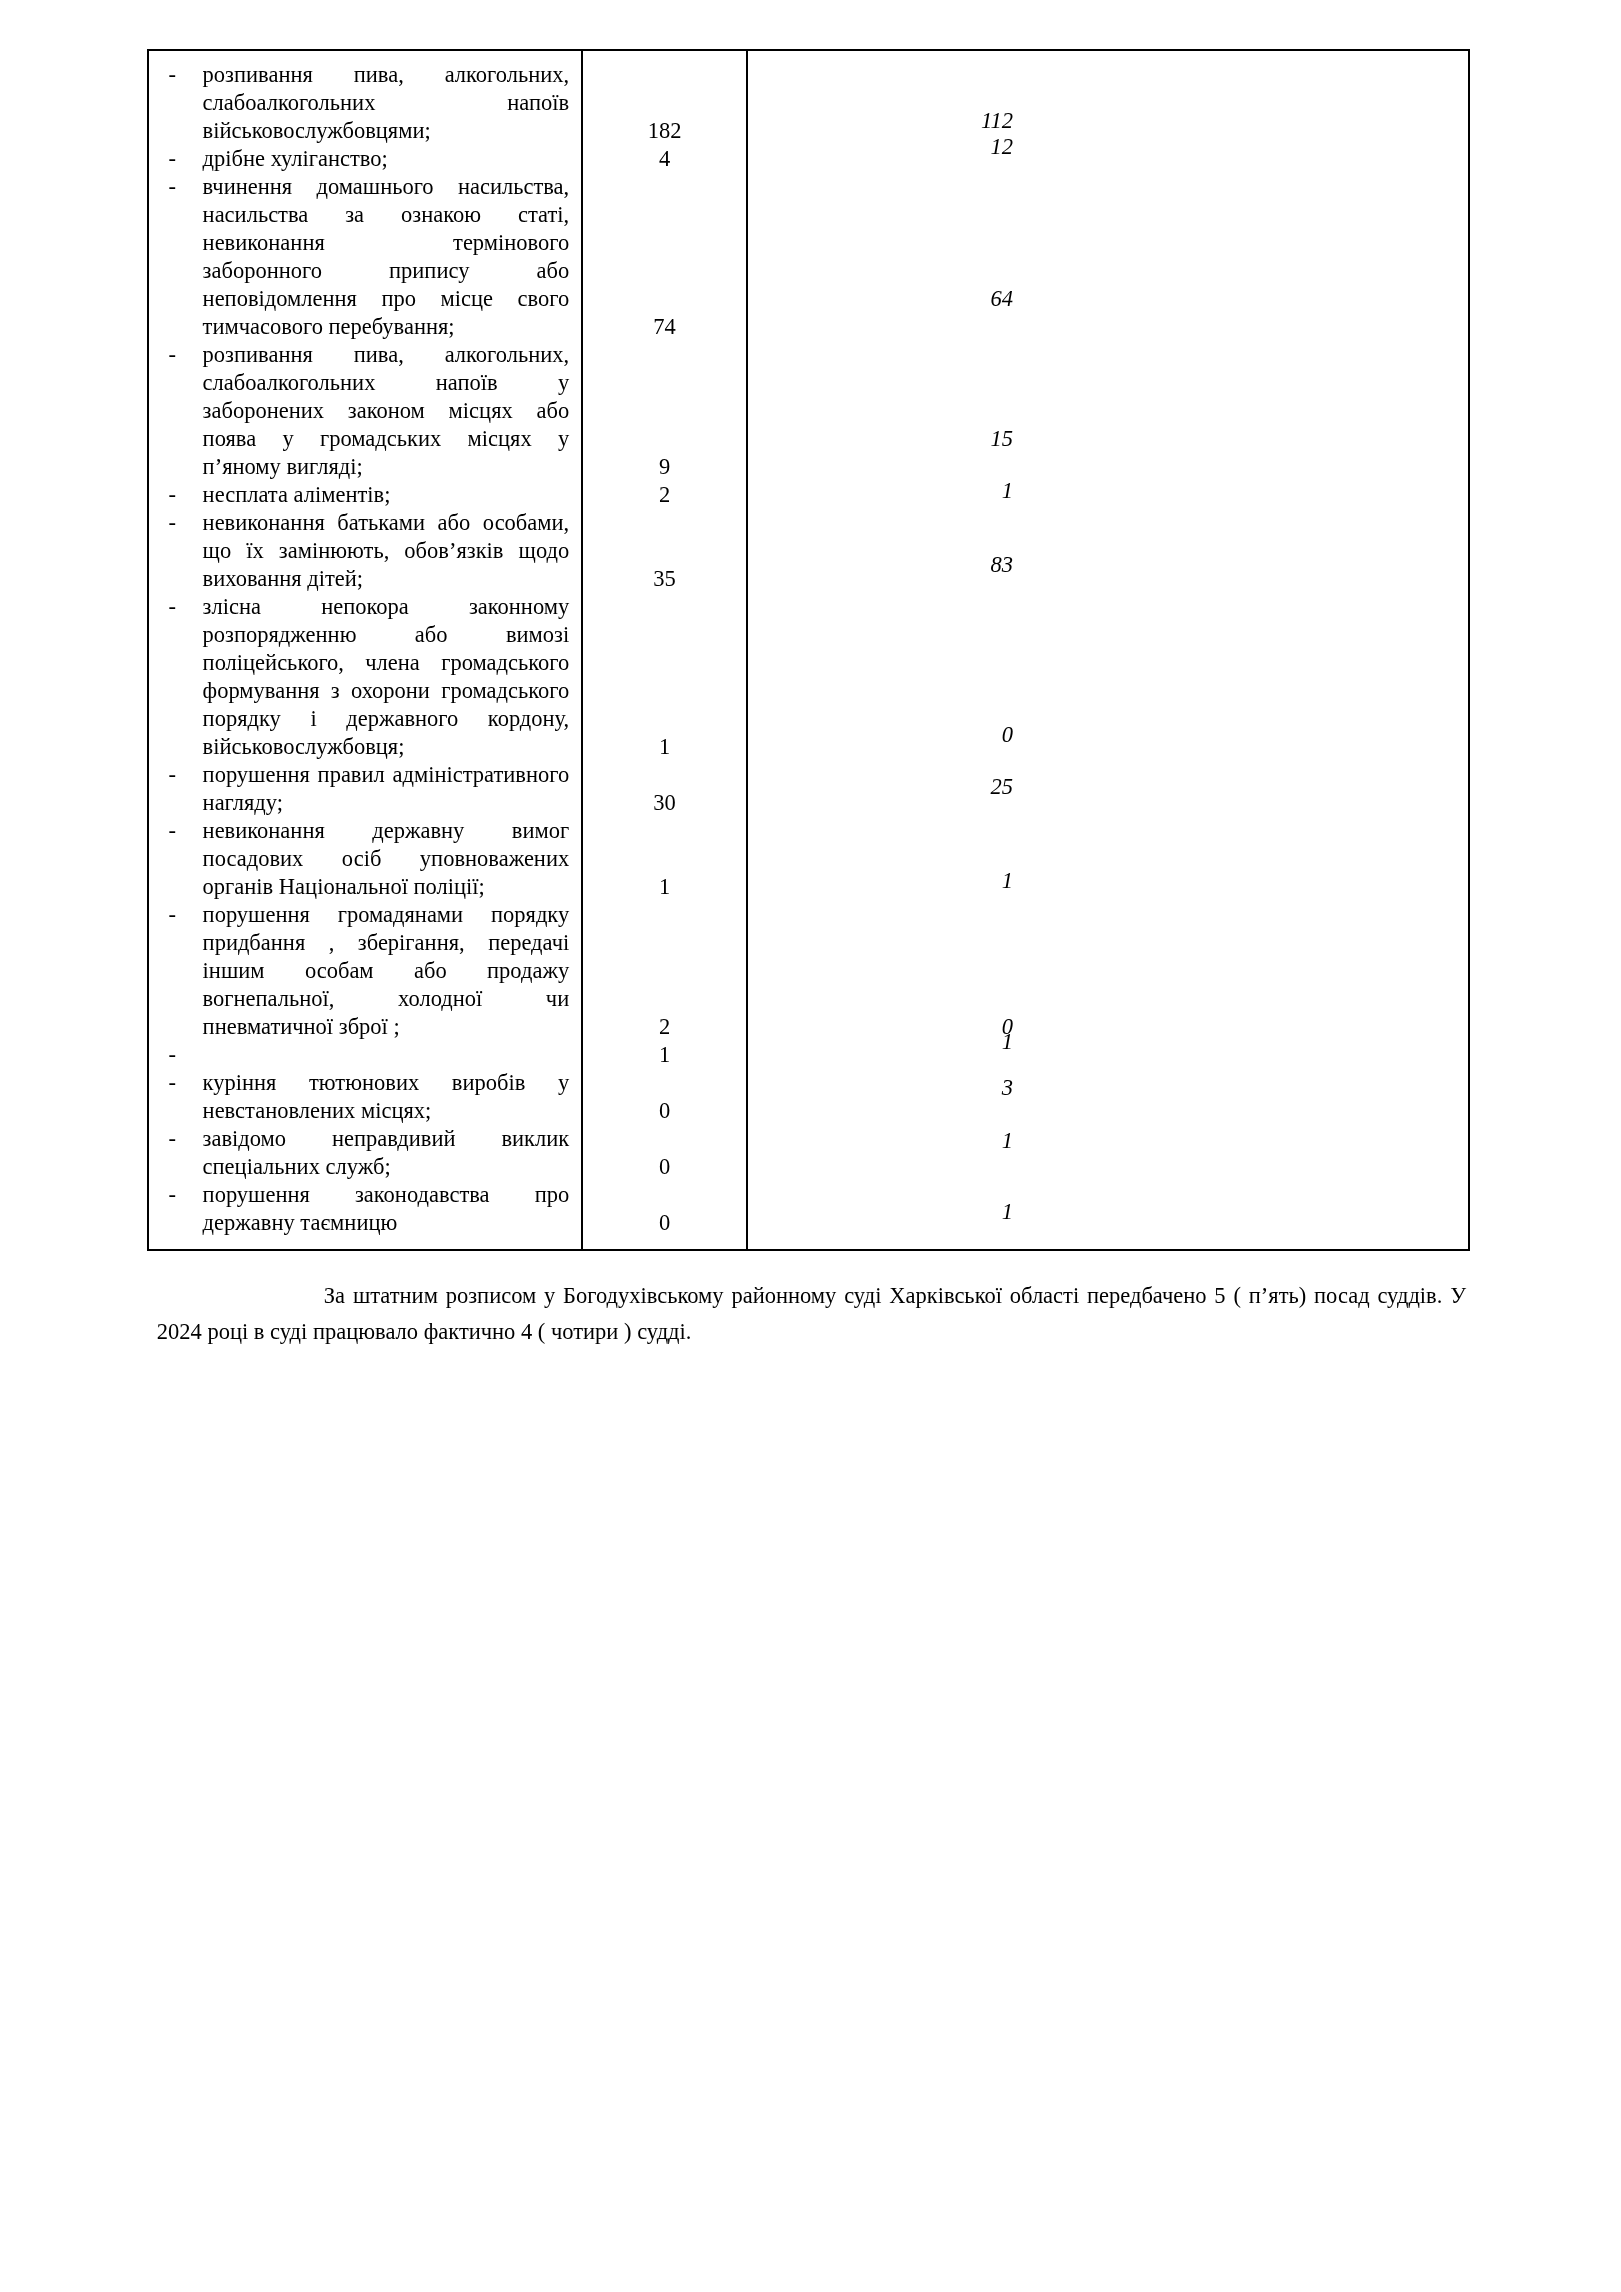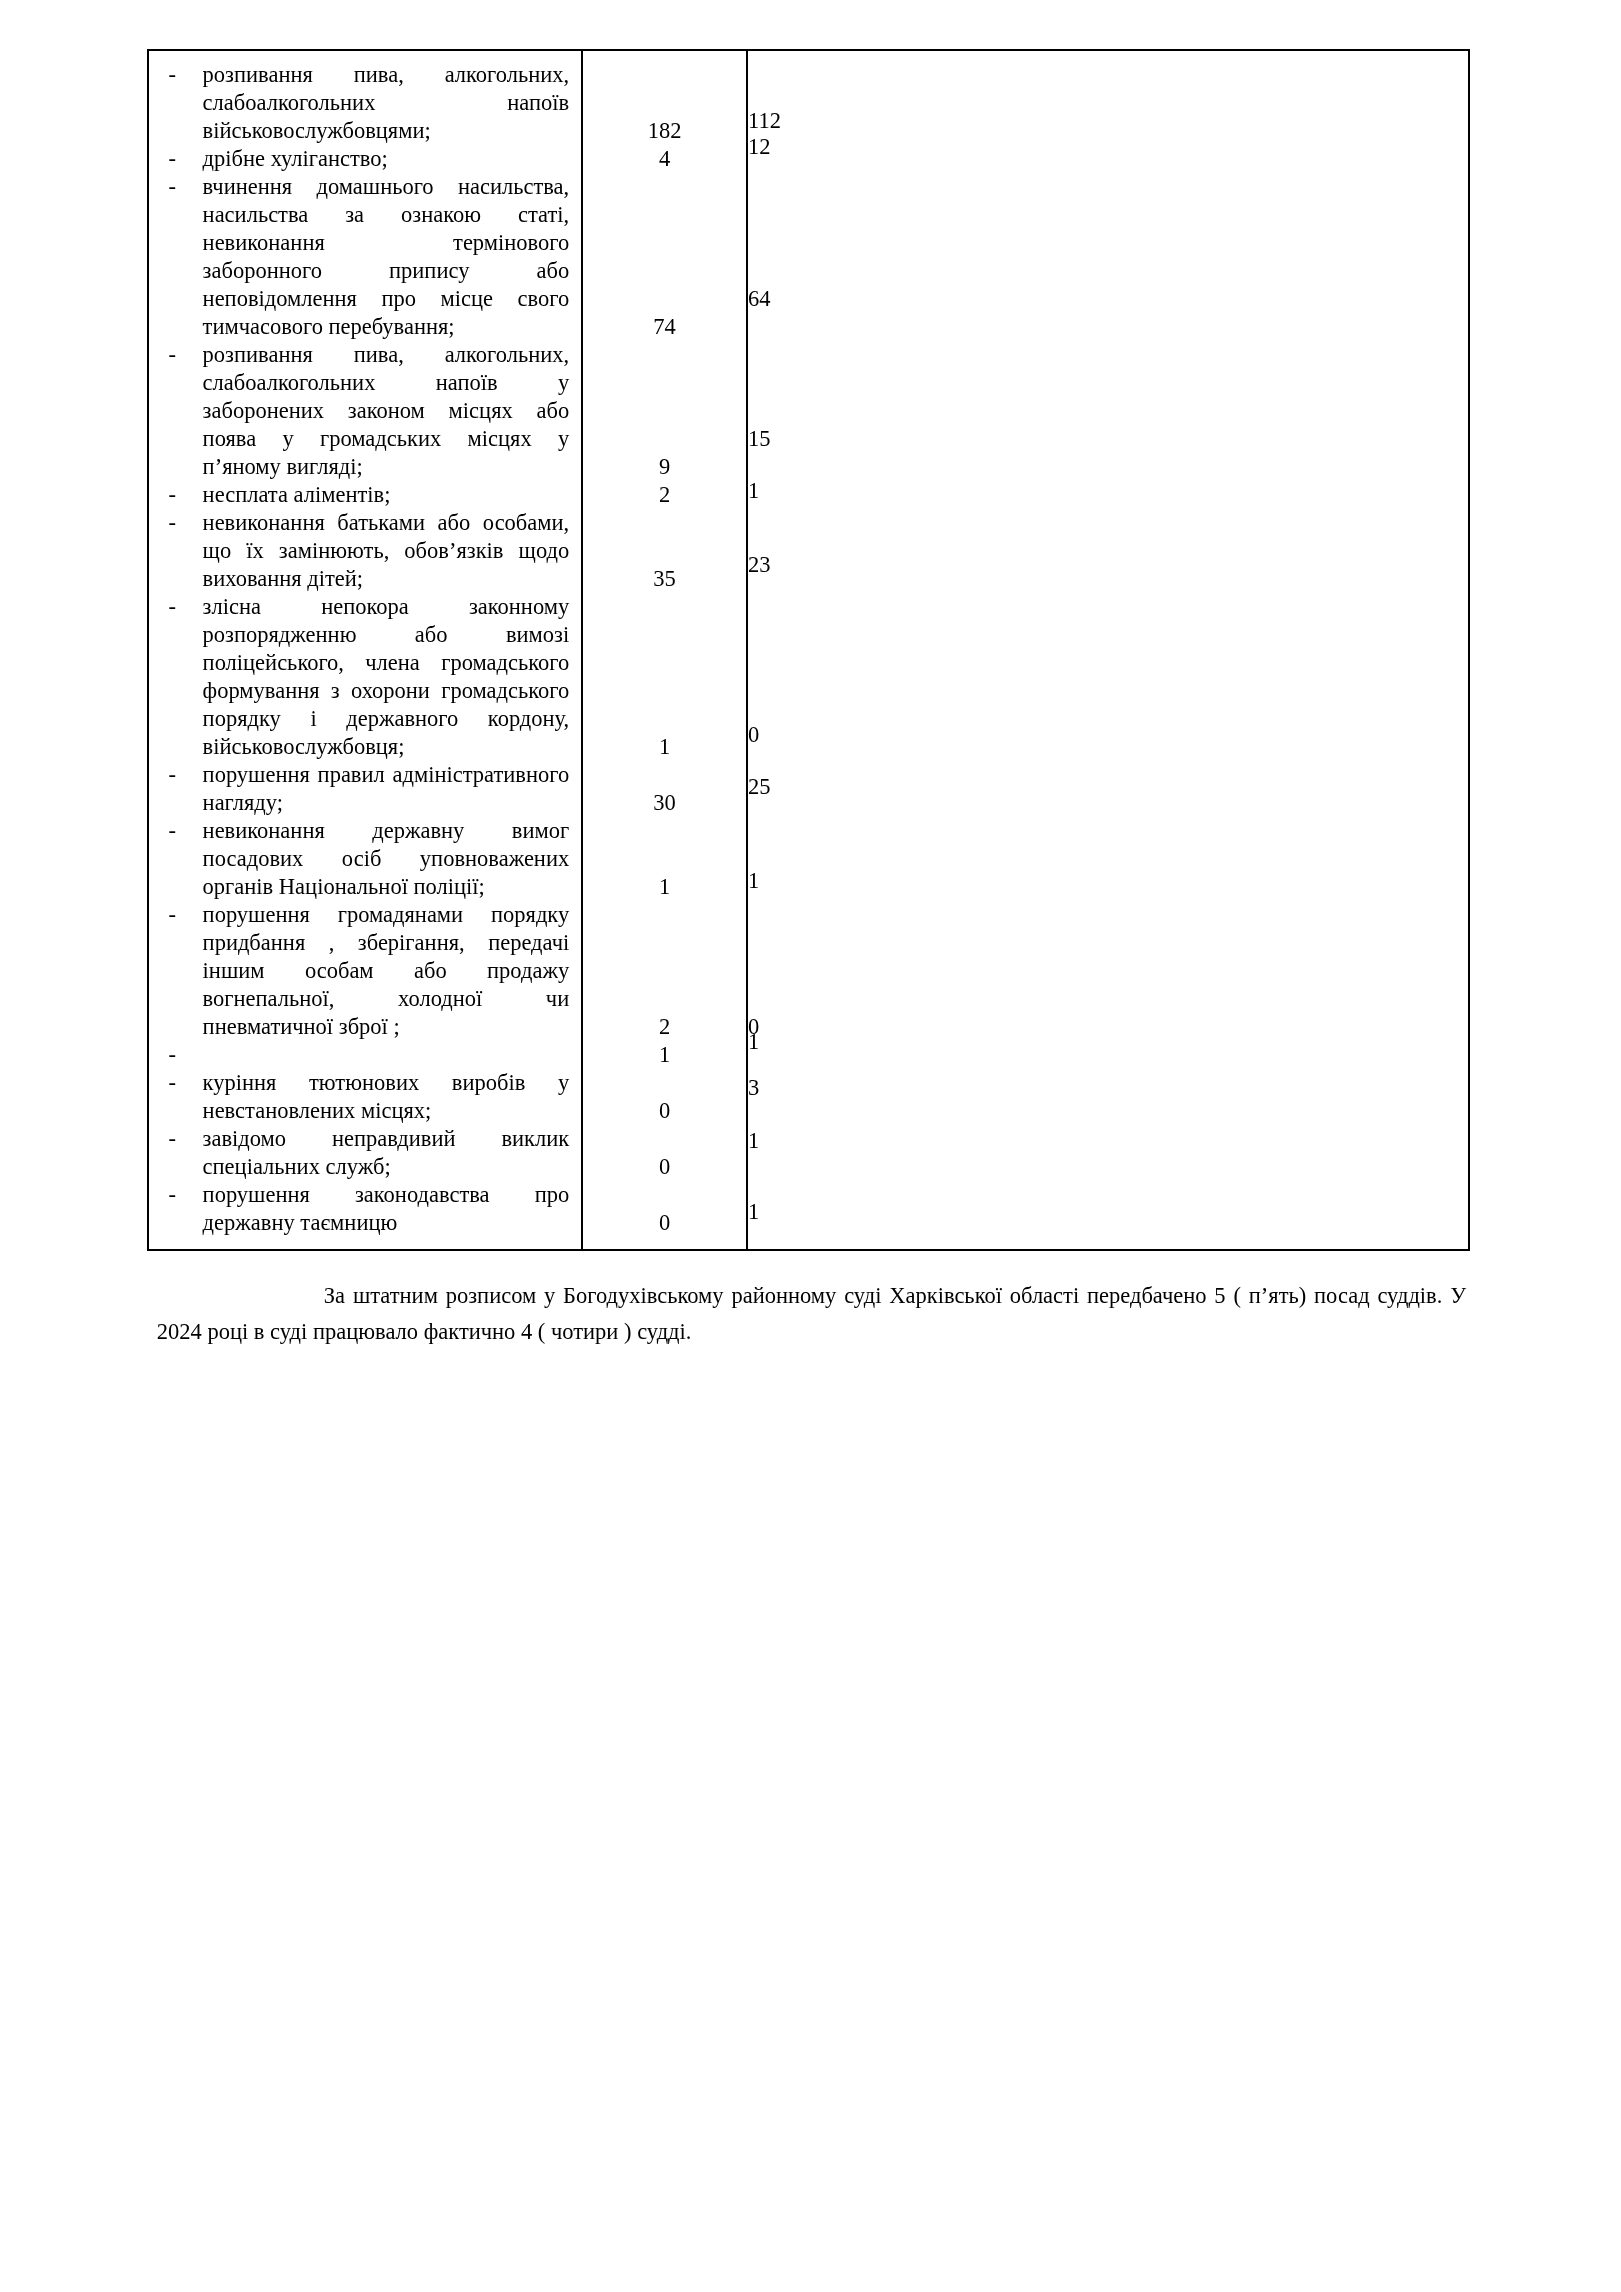--- a/index.html
+++ b/index.html
@@ -60,22 +60,23 @@
   }
   .num2-cell {
     flex: 1;
     display: flex;
     align-items: flex-end;
     line-height: 28px;
   }
   .num2-cell .num {
     display: block;
     width: 265px;
-    text-align: left;
+    text-align: right;
     transform: translateY(calc(-1 * var(--up, 0px)));
+    font-style: italic;
   }
   .row:first-child .cell { padding-top: 9.8px; }
   .row:last-child  .cell { padding-bottom: 11.8px; }
   .closing {
     margin: 27.4px 3.9px 0 9.8px;
     text-align: justify;
     text-indent: 167px;
     line-height: 36px;
   }
 </style>
@@ -154,21 +155,21 @@
 
       <div class="row" style="--up:13.7px">
         <div class="cell text-cell">
           <span class="dash">-</span>
           <span class="item-text">невиконання батьками або особами, що їх замінюють, обов’язків щодо виховання дітей;</span>
         </div>
         <div class="cell num1-cell">
           <span class="num">35</span>
         </div>
         <div class="cell num2-cell">
-          <span class="num">23</span>
+          <span class="num">83</span>
         </div>
       </div>
 
       <div class="row" style="--up:11.8px">
         <div class="cell text-cell">
           <span class="dash">-</span>
           <span class="item-text">злісна непокора законному розпорядженню або вимозі поліцейського, члена громадського формування з охорони громадського порядку і державного кордону, військовослужбовця;</span>
         </div>
         <div class="cell num1-cell">
           <span class="num">1</span>

